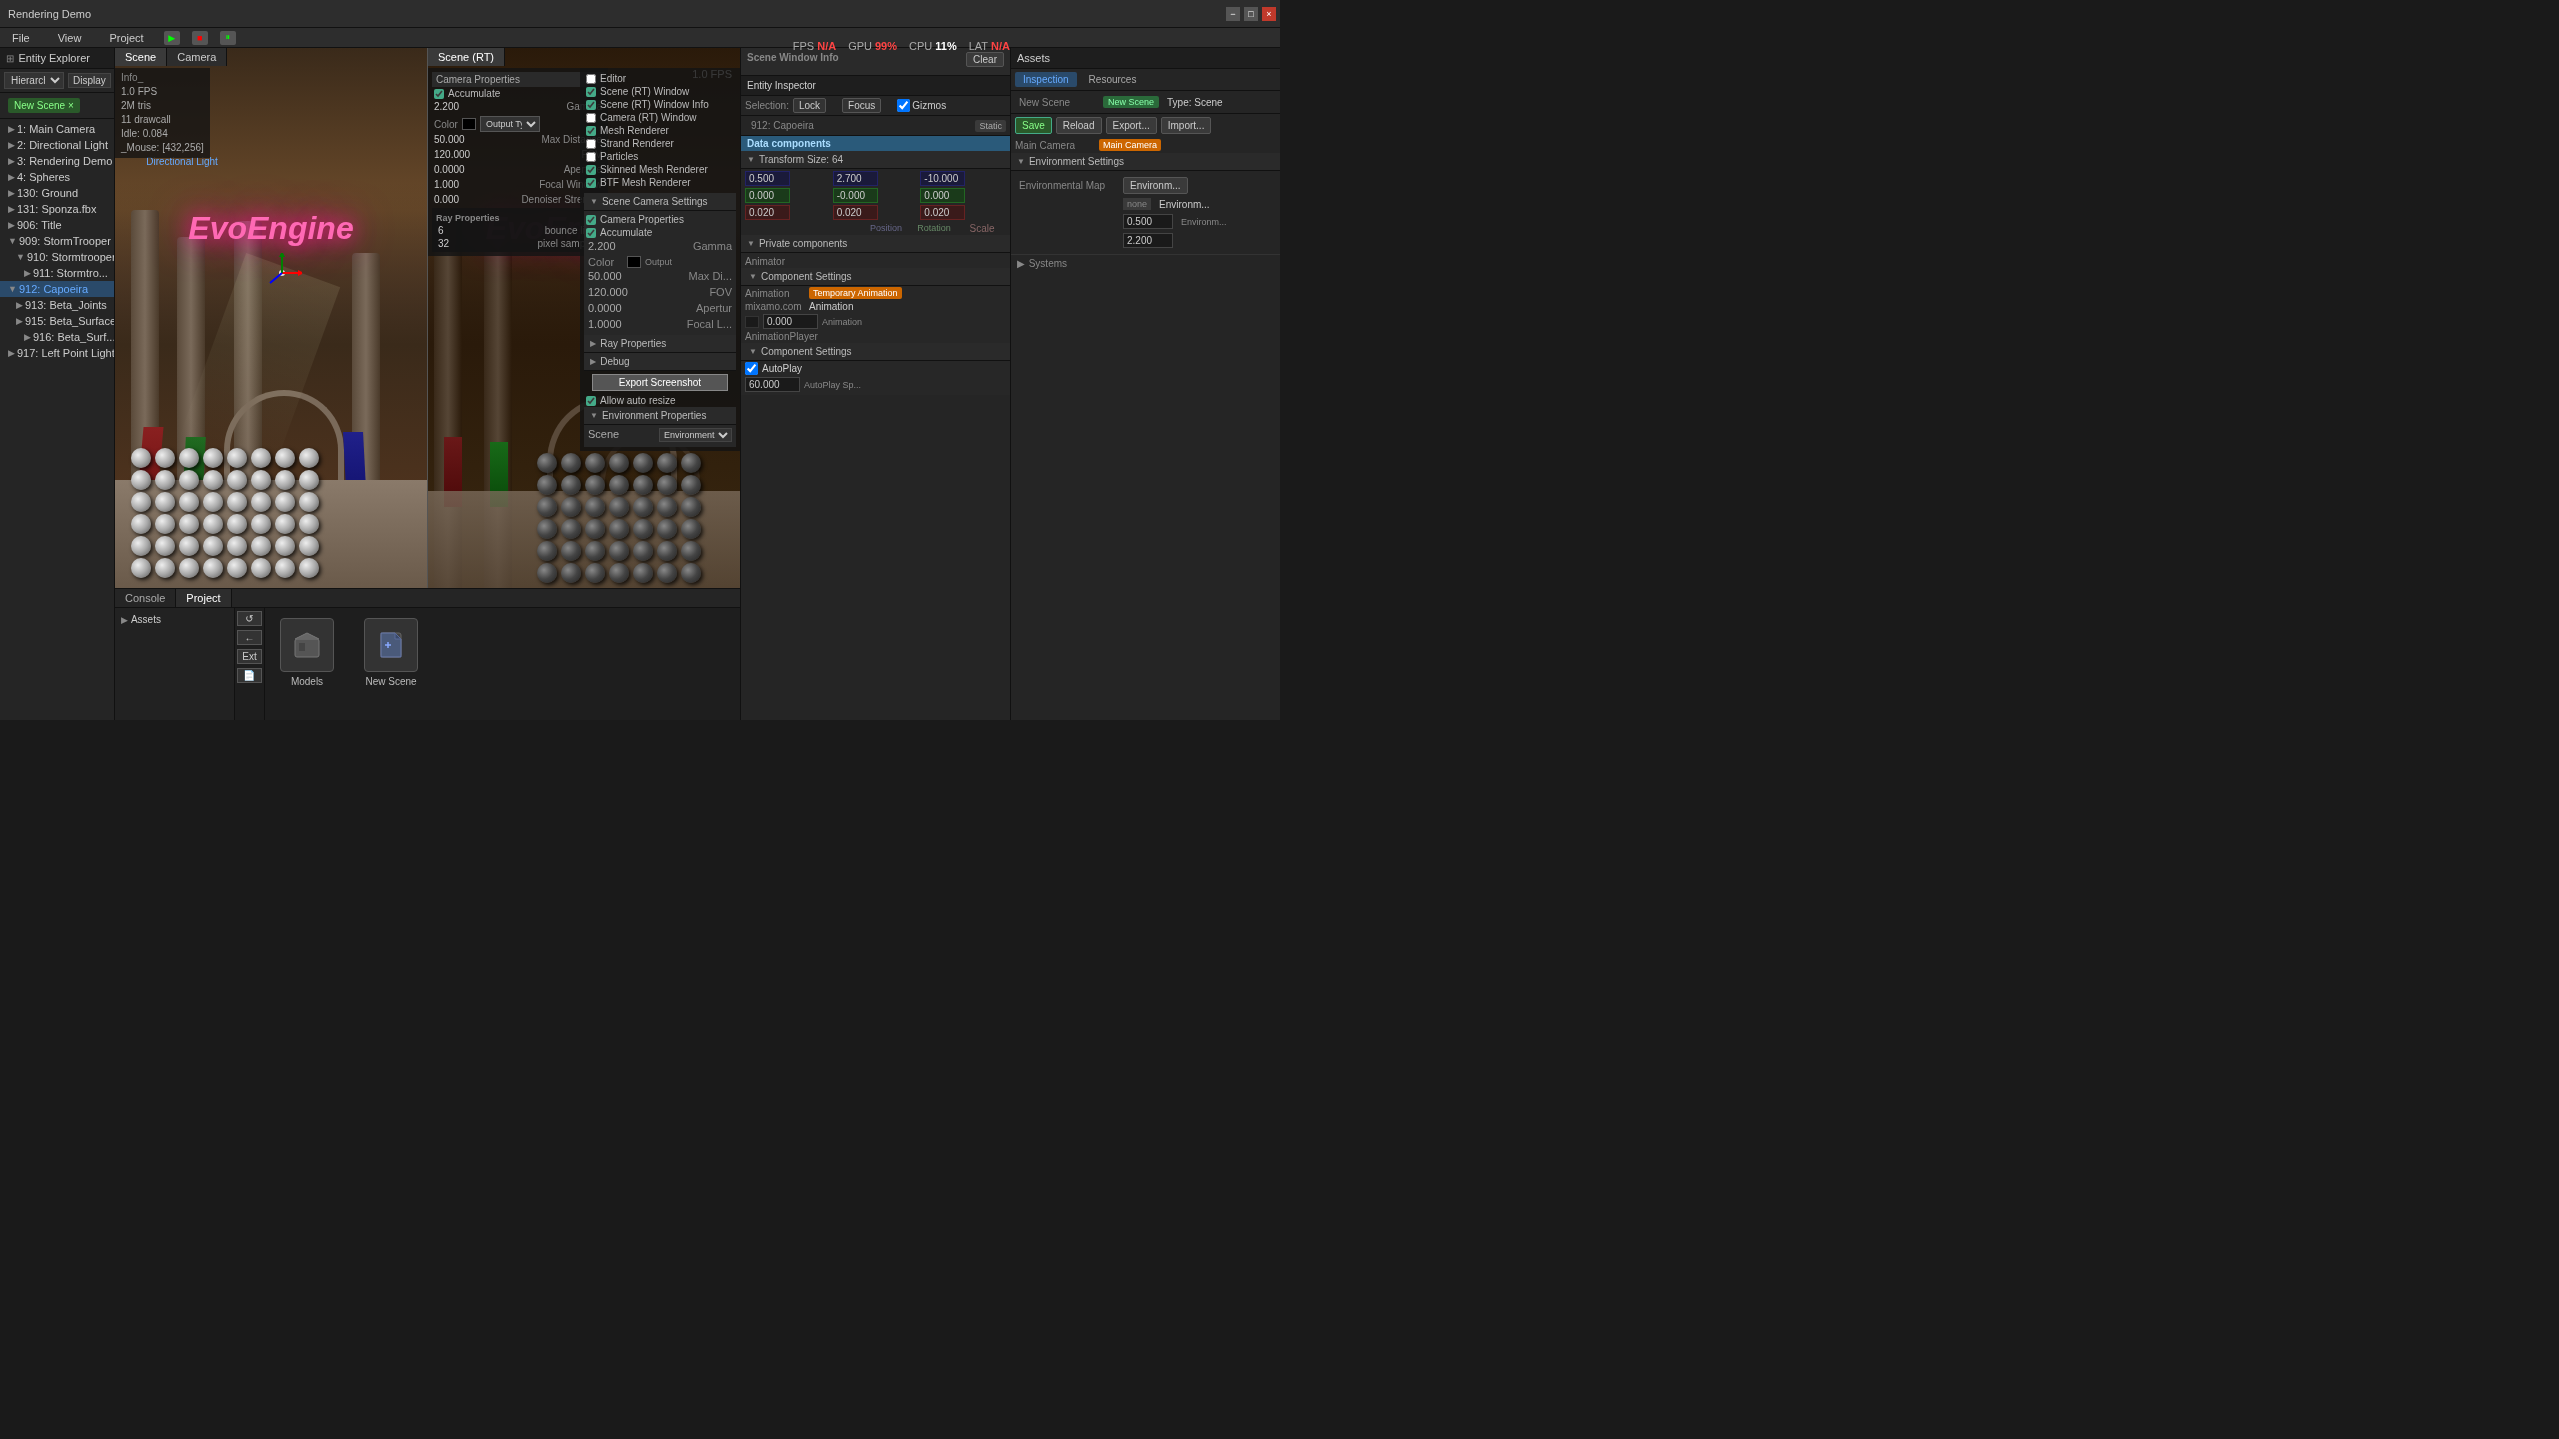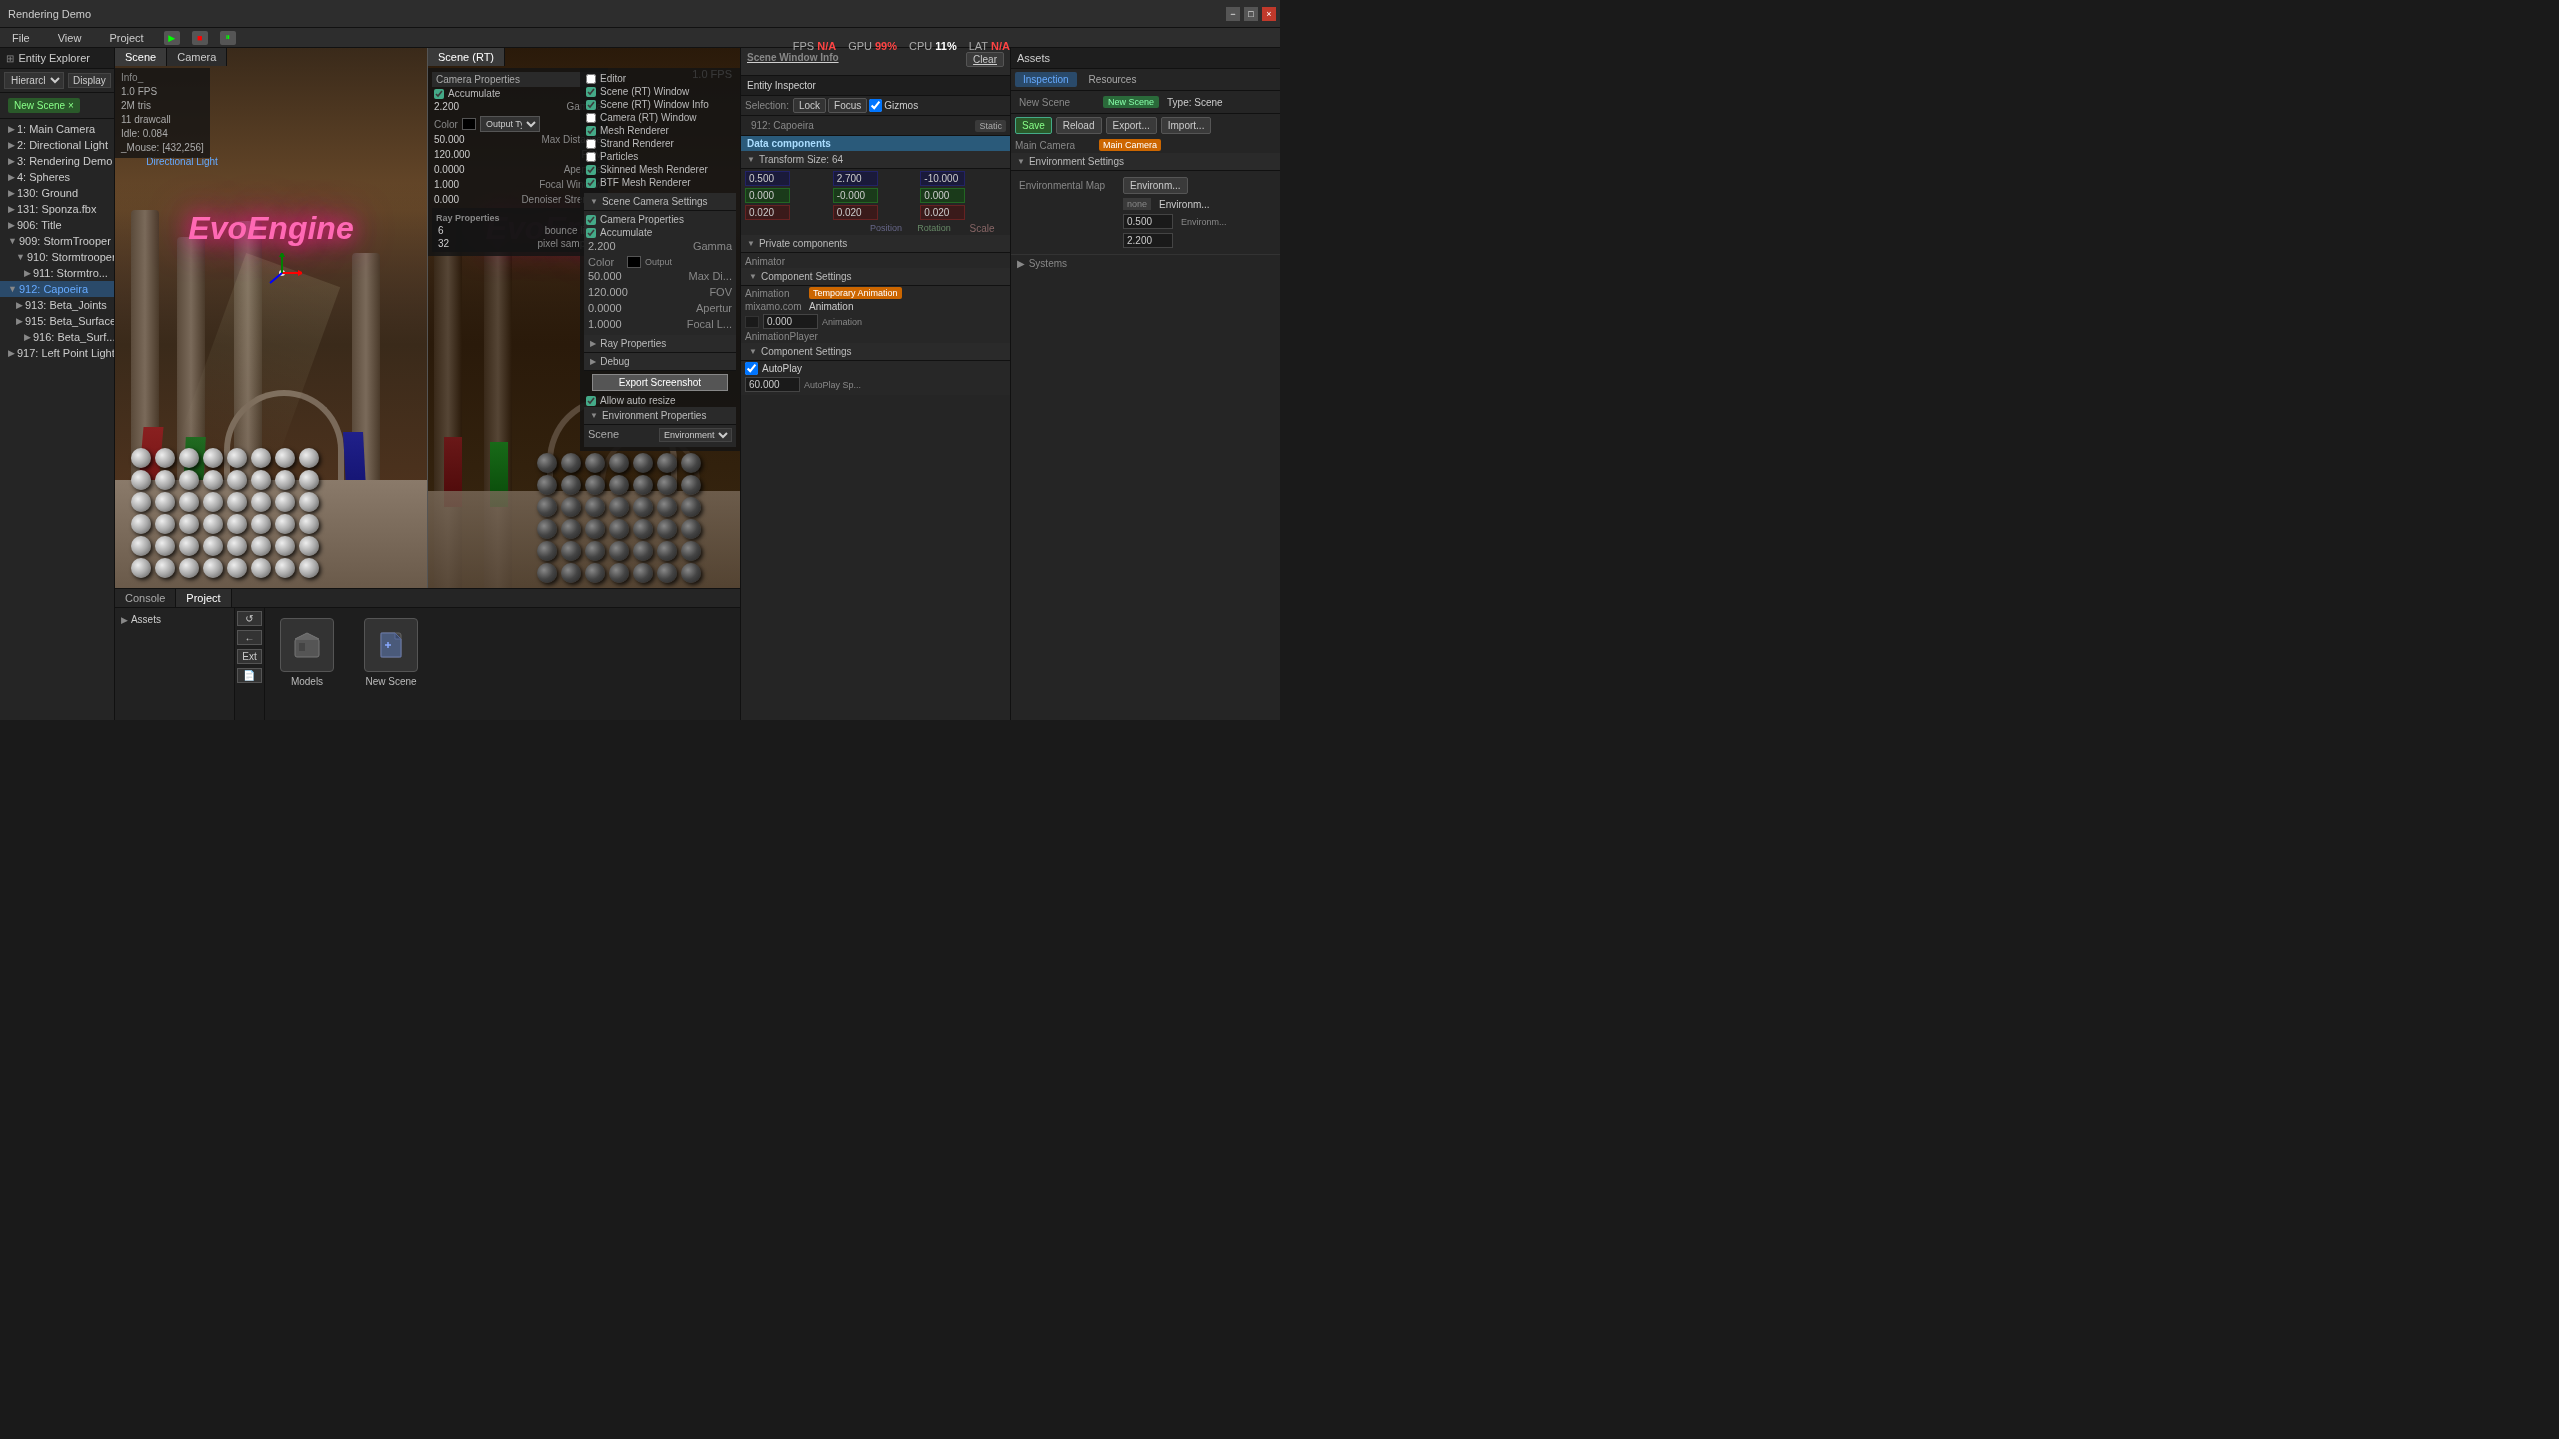--- a/index.html
+++ b/index.html
@@ -405,21 +405,21 @@
 
     .selection-row {
       display: flex;
       align-items: center;
       padding: 2px 4px;
       gap: 4px;
       font-size: 10px;
       border-bottom: 1px solid #111;
     }
     .sel-label { color: #888; }
-    .sel-btns { display: flex; gap: 2px; }
+    .sel-btns { display: flex; gap: 16px; }
     .sel-btn {
       background: #333;
       border: 1px solid #555;
       color: #ccc;
       font-size: 10px;
       padding: 1px 5px;
       cursor: pointer;
       border-radius: 2px;
     }
 
@@ -1265,21 +1265,21 @@
             <span class="asset-label">New Scene</span>
           </div>
         </div>
       </div>
     </div>
   </div>
 
   <div id="right-panel">
 
     <div class="scene-window-info">
-      <div style="display:flex;align-items:center;justify-content:space-between;margin-bottom:4px;text-decoration:underline;">
+      <div style="display:flex;align-items:center;justify-content:space-between;margin-bottom:4px;">
         <span class="swi-title">Scene Window Info</span>
         <button class="btn-small">Clear</button>
       </div>
     </div>
 
     <div class="ei-header">
       <span>Entity Inspector</span>
     </div>
 
     <div class="selection-row">

